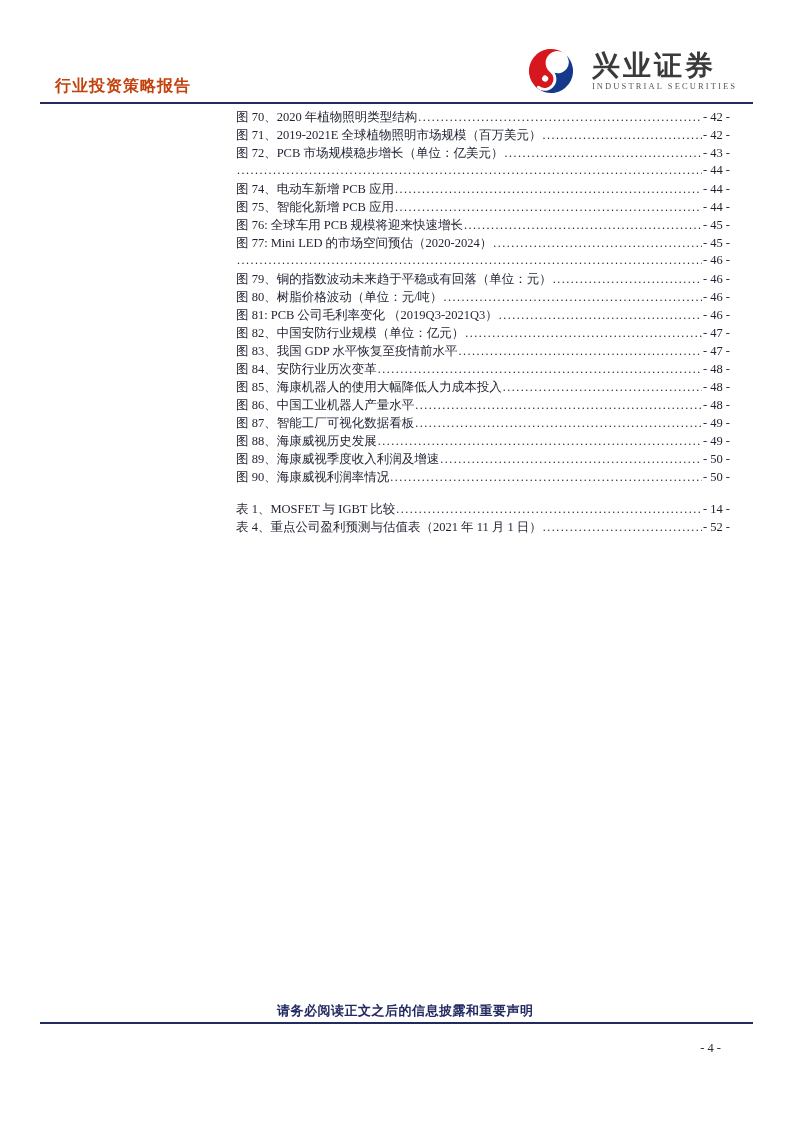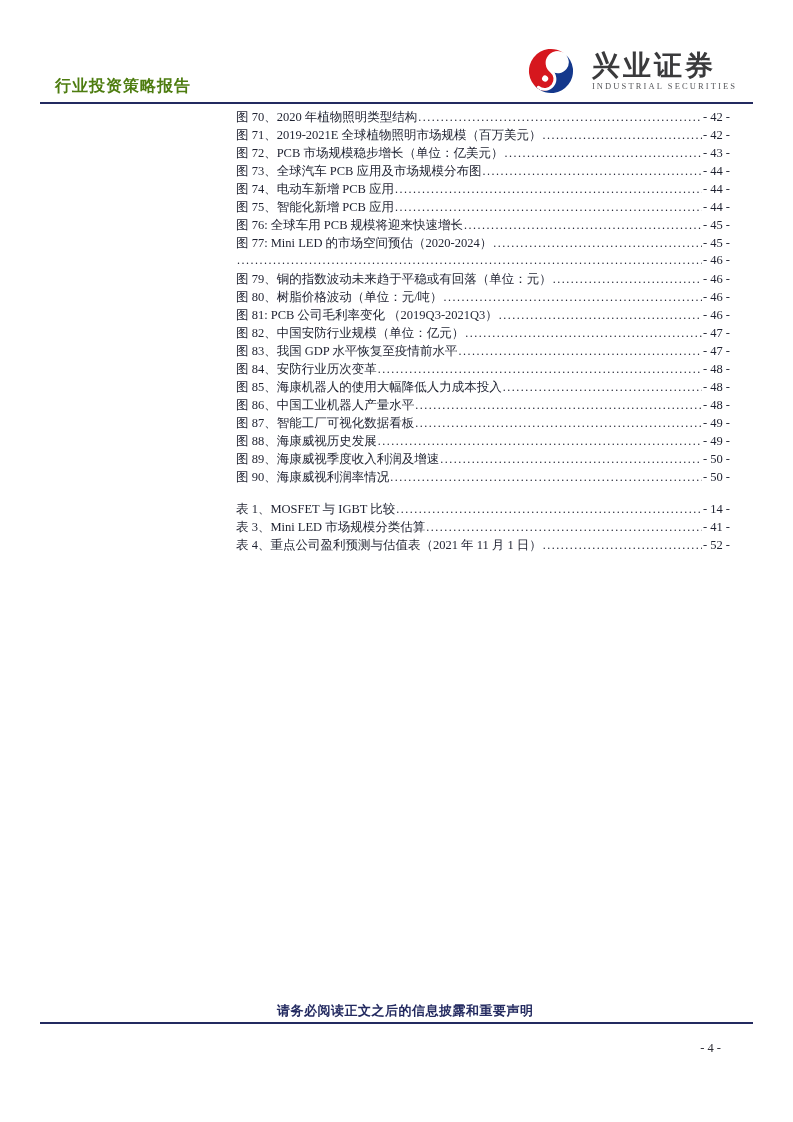--- a/index.html
+++ b/index.html
@@ -13,21 +13,21 @@
     overflow: hidden;
     margin: 0 auto;
   }
   
   .report-type {
     position: absolute;
     left: 55px;
     top: 76px;
     font-size: 16px;
     font-weight: bold;
-    color: #4d7c0f;
+    color: #c2410c;
     letter-spacing: 1px;
     font-family: "Liberation Serif", serif;
   }
   .brand {
     position: absolute;
     right: 56px;
     top: 48px;
     display: flex;
     align-items: center;
     gap: 18px;
@@ -153,21 +153,20 @@
           <span class="toc-label">图 71、2019-2021E 全球植物照明市场规模（百万美元）</span>
           <span class="toc-leader"></span>
           <span class="toc-page">- 42 -</span>
         </div>
       <div class="toc-line">
           <span class="toc-label">图 72、PCB 市场规模稳步增长（单位：亿美元）</span>
           <span class="toc-leader"></span>
           <span class="toc-page">- 43 -</span>
         </div>
       <div class="toc-line">
-          <span class="toc-label">图 73、全球汽车 PCB 应用及市场规模分布图</span>
           <span class="toc-leader"></span>
           <span class="toc-page">- 44 -</span>
         </div>
       <div class="toc-line">
           <span class="toc-label">图 74、电动车新增 PCB 应用</span>
           <span class="toc-leader"></span>
           <span class="toc-page">- 44 -</span>
         </div>
       <div class="toc-line">
           <span class="toc-label">图 75、智能化新增 PCB 应用</span>
@@ -248,25 +247,20 @@
           <span class="toc-leader"></span>
           <span class="toc-page">- 50 -</span>
         </div>
     </section>
 
     <section class="toc-tables">
       <div class="toc-line">
           <span class="toc-label">表 1、MOSFET 与 IGBT 比较</span>
           <span class="toc-leader"></span>
           <span class="toc-page">- 14 -</span>
-        </div>
-      <div class="toc-line">
-          <span class="toc-label">表 3、Mini LED 市场规模分类估算</span>
-          <span class="toc-leader"></span>
-          <span class="toc-page">- 41 -</span>
         </div>
       <div class="toc-line">
           <span class="toc-label">表 4、重点公司盈利预测与估值表（2021 年 11 月 1 日）</span>
           <span class="toc-leader"></span>
           <span class="toc-page">- 52 -</span>
         </div>
     </section>
 
   </main>
 

